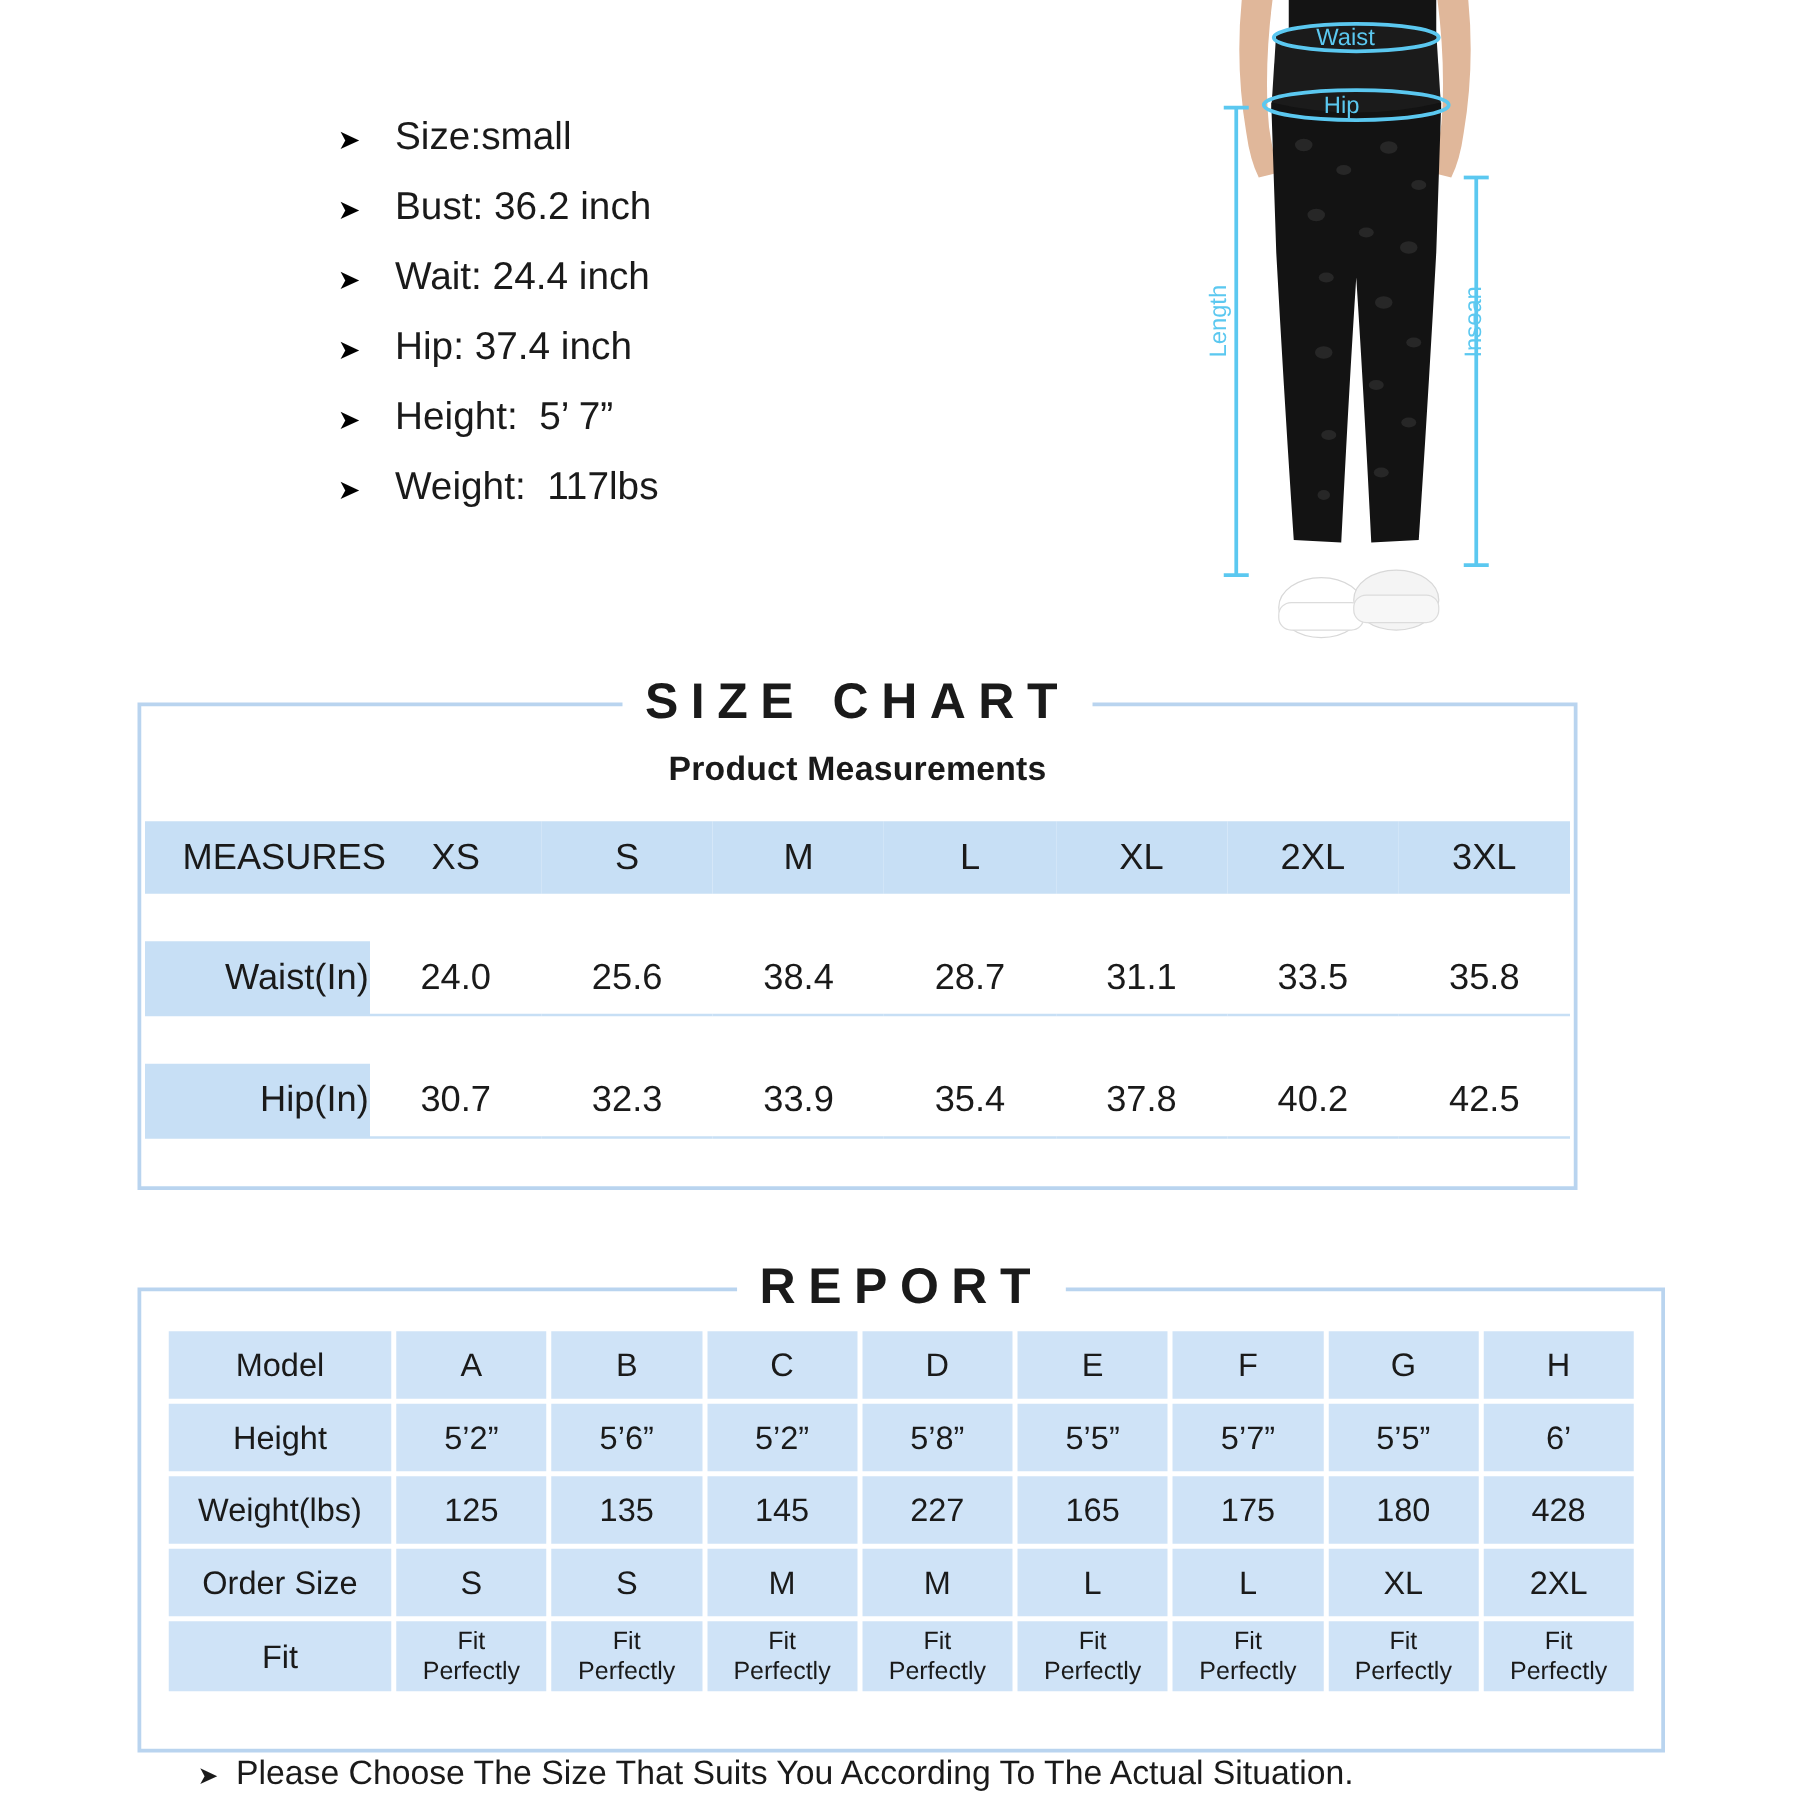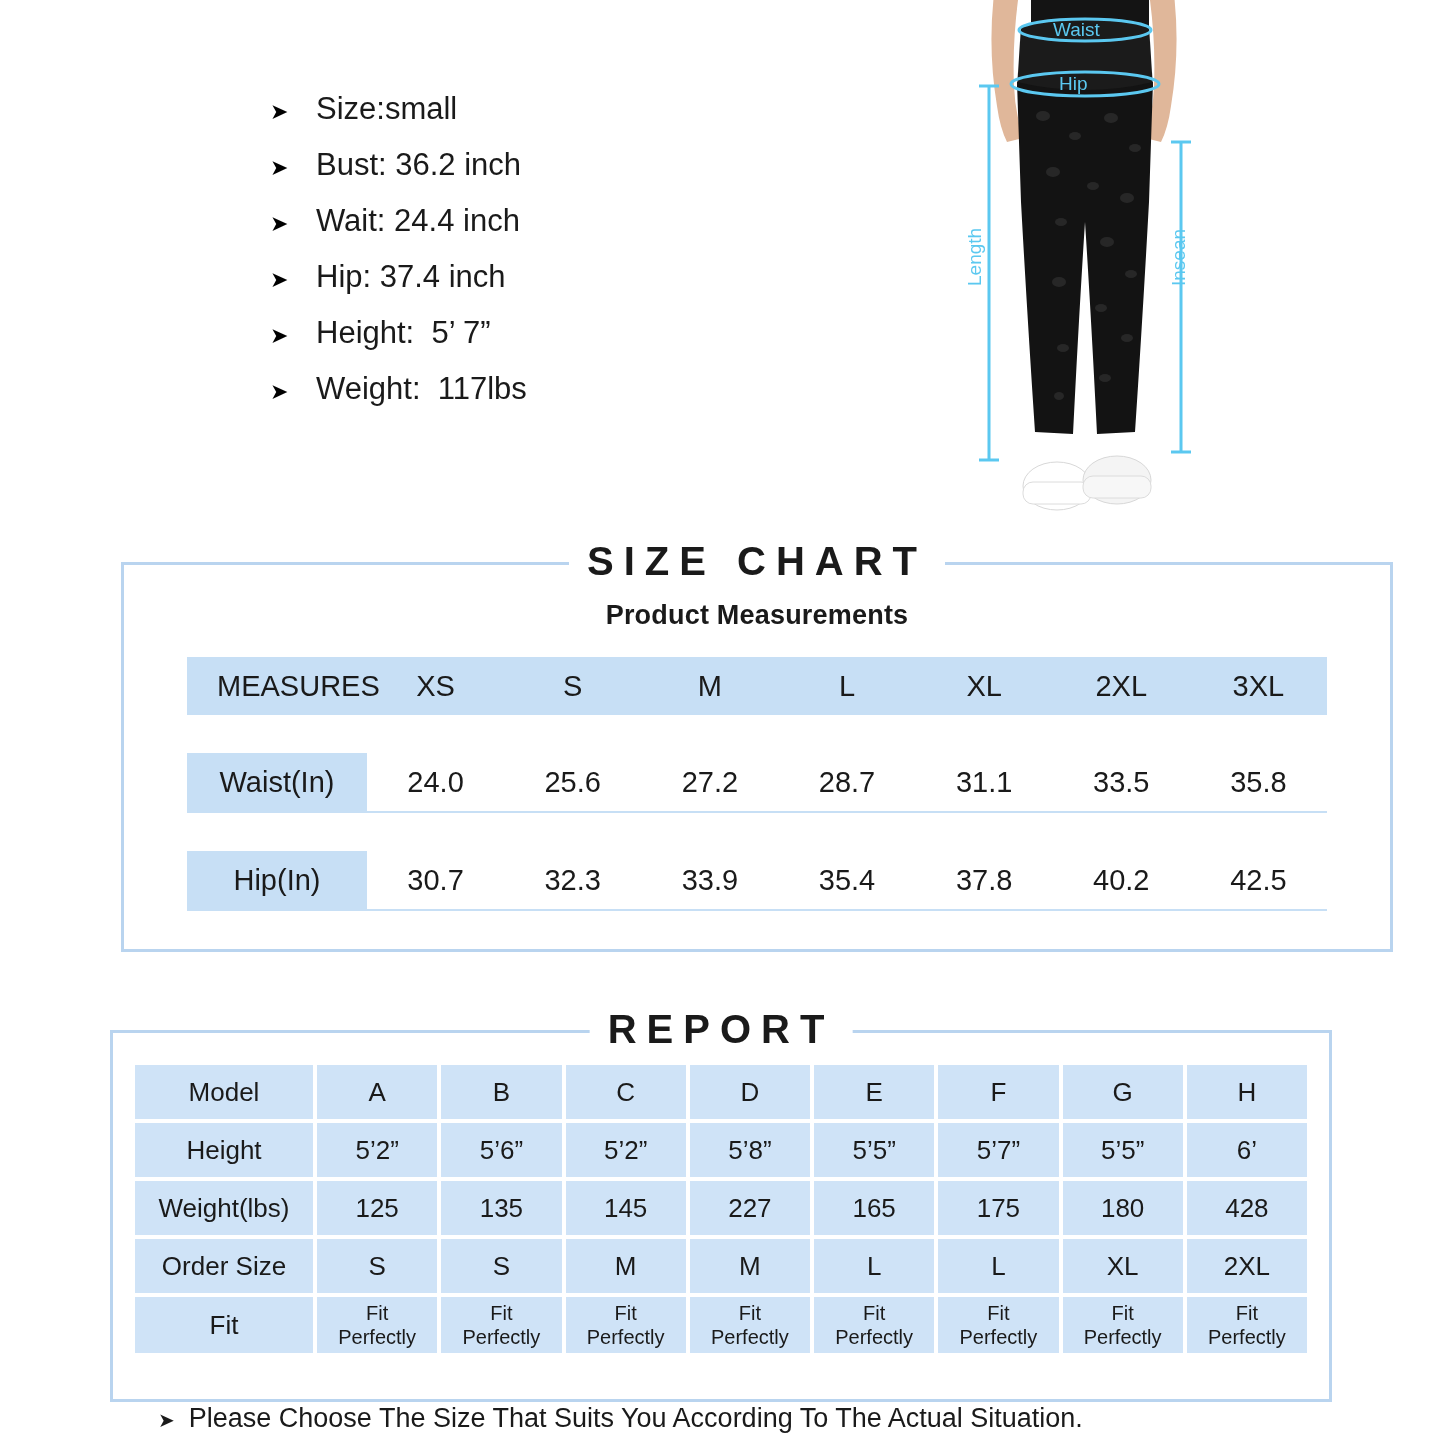--- a/index.html
+++ b/index.html
@@ -77,23 +77,22 @@
     font-size: 40px;
     font-weight: bold;
     letter-spacing: 10px;
     white-space: nowrap;
   }
 
   
   #size-chart-panel {
     left: 110px;
     top: 562px;
-    width: 1272px;
+    width: 1152px;
     height: 390px;
-    margin-left: 11px;
   }
   .subtitle {
     text-align: center;
     font-size: 27px;
     font-weight: bold;
     margin-top: 35px;
     letter-spacing: 0.2px;
   }
   table.sizechart {
     width: 1140px;
@@ -109,21 +108,21 @@
   }
   table.sizechart tr.head td {
     background: #c7dff5;
   }
   table.sizechart tr.head td.measures {
     text-align: left;
     padding-left: 30px;
   }
   table.sizechart td.rowlabel {
     background: #c7dff5;
-    text-align: center;
+    text-align: right;
     padding-left: 1px;
     width: 180px;
   }
   table.sizechart tr.datarow td {
     border-bottom: 2px solid #c7dff5;
   }
   table.sizechart tr.spacer td {
     height: 36px;
     border: none;
     background: transparent;
@@ -287,21 +286,21 @@
         <td>2XL</td>
         <td>3XL</td>
       </tr>
       <tr class="spacer">
           <td colspan="8"></td>
         </tr>
       <tr class="datarow">
         <td class="rowlabel">Waist(In)</td>
         <td>24.0</td>
         <td>25.6</td>
-        <td>27.2</td>
+        <td>38.4</td>
         <td>28.7</td>
         <td>31.1</td>
         <td>33.5</td>
         <td>35.8</td>
       </tr>
       <tr class="spacer">
           <td colspan="8"></td>
         </tr>
       <tr class="datarow">
         <td class="rowlabel">Hip(In)</td>

